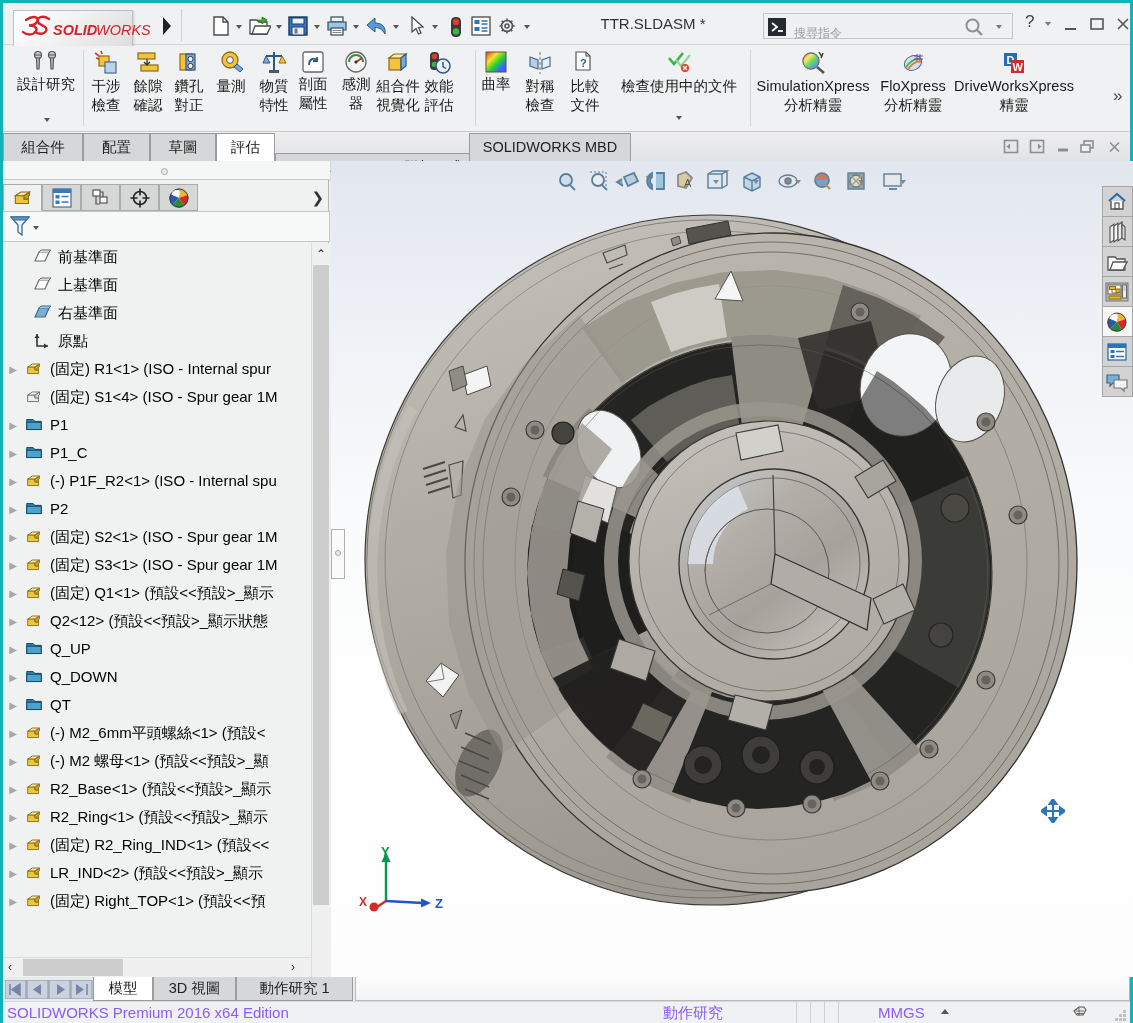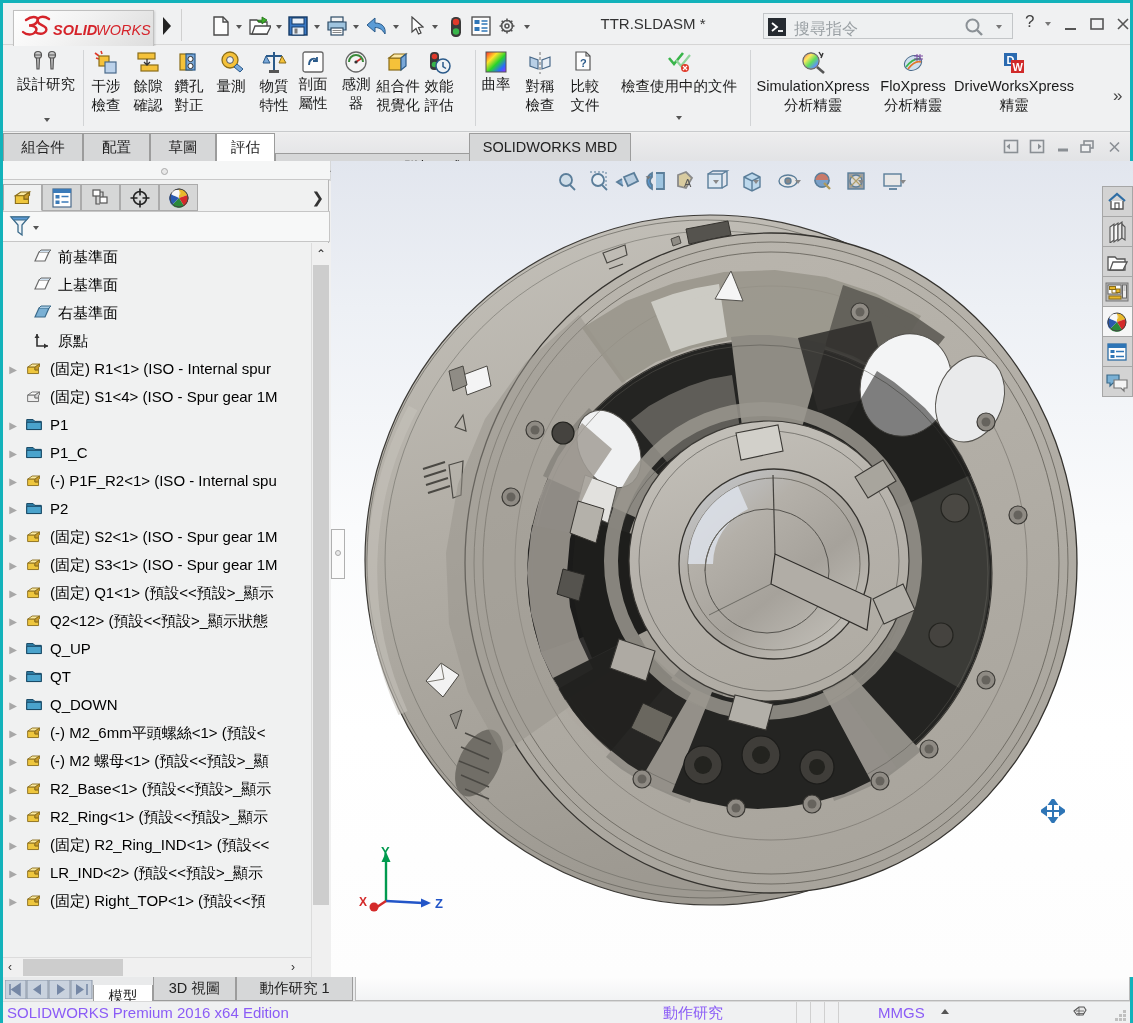--- a/index.html
+++ b/index.html
@@ -1,29 +1,29 @@
 <!DOCTYPE html>
 <html><head>
 <meta charset="utf-8">
 <style>
 * { margin:0; padding:0; box-sizing:border-box; }
 html,body { width:1133px; height:1023px; overflow:hidden; font-family:"Liberation Sans", sans-serif; }
 #app { position:relative; width:1133px; height:1023px; background:#f0f0f0;
   border-left:3px solid #12b2ba; border-right:3px solid #12b2ba; border-top:3px solid #12b2ba; border-bottom:3px solid #12b2ba; }
 
 #titlebar { position:absolute; left:0; top:0; width:1127px; height:42px; background:#f0f1f2; border-bottom:1px solid #d5d5d5; }
-#logo { position:absolute; left:10px; top:7px; width:141px; height:38px; background:linear-gradient(135deg,#ffffff 0%,#f2f2f2 45%,#dddddd 100%); border:1px solid #c0c0c0; box-shadow:1px 1px 2px rgba(0,0,0,.15); }
+#logo { position:absolute; left:10px; top:7px; width:120px; height:38px; background:linear-gradient(135deg,#ffffff 0%,#f2f2f2 45%,#dddddd 100%); border:1px solid #c0c0c0; box-shadow:1px 1px 2px rgba(0,0,0,.15); }
 #logoplay { position:absolute; left:156px; top:10px; width:16px; height:26px; }
 .vsep { position:absolute; top:6px; width:1px; height:32px; background:#d0d0d0; }
 .tbico { position:absolute; top:13px; }
 .dd { position:absolute; top:22px; width:0; height:0; border-left:3.5px solid transparent; border-right:3.5px solid transparent; border-top:4px solid #555; }
 #doctitle { position:absolute; left:560px; top:12px; width:180px; text-align:center; font-size:15px; color:#333; }
 #searchbox { position:absolute; left:760px; top:10px; width:250px; height:26px; background:#eef0f1; border:1px solid #c3c6c8; }
 #searchbox .sico { position:absolute; left:4px; top:4px; width:18px; height:18px; background:#2a2f35; }
-#searchbox .ph { position:absolute; left:30px; top:5px; font-size:16px; color:#9aa0a4; }
+#searchbox .ph { position:absolute; left:30px; top:11px; font-size:12px; color:#9aa0a4; }
 
 #ribbon { position:absolute; left:0; top:43px; width:1127px; height:86px; background:#f0f1f2; border-bottom:1px solid #c8cacc; }
 .rsep { position:absolute; top:4px; width:1px; height:76px; background:#d2d4d6; }
 .rbtn { position:absolute; top:4px; text-align:center; font-size:14.5px; color:#1a1a1a; line-height:19px; }
 .rbtn .ric { display:block; margin:0 auto 1px auto; }
 
 #tabrow { position:absolute; left:0; top:130px; width:1127px; height:28px; background:linear-gradient(#ededee,#e2e3e5); }
 .ctab { position:absolute; top:0; height:28px; line-height:27px; padding:0 12px; font-size:14.5px; color:#222; background:#d6d7d8; border:1px solid #9c9c9c; border-bottom:none; }
 .ctab.active { background:#fff; }
 
@@ -48,21 +48,21 @@
 
 #viewport { position:absolute; left:328px; top:158px; width:802px; height:816px;
   background:linear-gradient(#e2e6ee 0%, #edf0f5 18%, #fafbfc 45%, #ffffff 70%, #fdfdfd 100%); }
 
 #taskpane { position:absolute; left:1099px; top:183px; width:31px; height:211px; background:#d3d3d3; border:1px solid #a6a6a6; }
 .tpbtn { position:absolute; left:0; width:29px; height:30px; border-bottom:1px solid #a6a6a6; }
 .tpbtn.active { background:#f6f6f6; }
 
 #btabs { position:absolute; left:0; top:974px; width:1127px; height:24px; background:#e9eaeb; }
 .btab { position:absolute; top:0; height:24px; line-height:23px; padding:0 12px; font-size:14.5px; color:#222; background:#d6d7d8; border:1px solid #9c9c9c; border-top:none; }
-.btab.active { background:#fff;margin-top:8px; }
+.btab.active { background:#fff; }
 #btabs .rest { position:absolute; left:352px; top:0; width:775px; height:24px; background:linear-gradient(#fdfdfd,#f2f3f4); border:1px solid #b9b9b9; border-top:none; }
 
 #statusbar { position:absolute; left:0; top:998px; width:1127px; height:22px; background:#f0f1f2; border-top:1px solid #d9d9d9; font-size:15px; color:#8b5cf6; }
 </style>
 </head>
 <body>
 <div id="app">
   <div id="titlebar">
     <div id="logo">
       <svg width="141" height="36" viewBox="0 0 141 36">
@@ -418,24 +418,24 @@
             <use href="#party"></use>
           </svg>(固定) Q1&lt;1&gt; (預設&lt;&lt;預設&gt;_顯示</div>
       <div class="trow"><span class="exp">▶</span><svg class="tico" width="22" height="22" viewBox="0 0 22 22">
             <use href="#party"></use>
           </svg>Q2&lt;12&gt; (預設&lt;&lt;預設&gt;_顯示狀態</div>
       <div class="trow"><span class="exp">▶</span><svg class="tico" width="22" height="22" viewBox="0 0 22 22">
             <use href="#folder"></use>
           </svg>Q_UP</div>
       <div class="trow"><span class="exp">▶</span><svg class="tico" width="22" height="22" viewBox="0 0 22 22">
             <use href="#folder"></use>
+          </svg>Q_DOWN</div>
+      <div class="trow"><span class="exp">▶</span><svg class="tico" width="22" height="22" viewBox="0 0 22 22">
+            <use href="#folder"></use>
           </svg>QT</div>
-      <div class="trow"><span class="exp">▶</span><svg class="tico" width="22" height="22" viewBox="0 0 22 22">
-            <use href="#folder"></use>
-          </svg>Q_DOWN</div>
       <div class="trow"><span class="exp">▶</span><svg class="tico" width="22" height="22" viewBox="0 0 22 22">
             <use href="#party"></use>
           </svg>(-) M2_6mm平頭螺絲&lt;1&gt; (預設&lt;</div>
       <div class="trow"><span class="exp">▶</span><svg class="tico" width="22" height="22" viewBox="0 0 22 22">
             <use href="#party"></use>
           </svg>(-) M2 螺母&lt;1&gt; (預設&lt;&lt;預設&gt;_顯</div>
       <div class="trow"><span class="exp">▶</span><svg class="tico" width="22" height="22" viewBox="0 0 22 22">
             <use href="#party"></use>
           </svg>R2_Base&lt;1&gt; (預設&lt;&lt;預設&gt;_顯示</div>
       <div class="trow"><span class="exp">▶</span><svg class="tico" width="22" height="22" viewBox="0 0 22 22">

